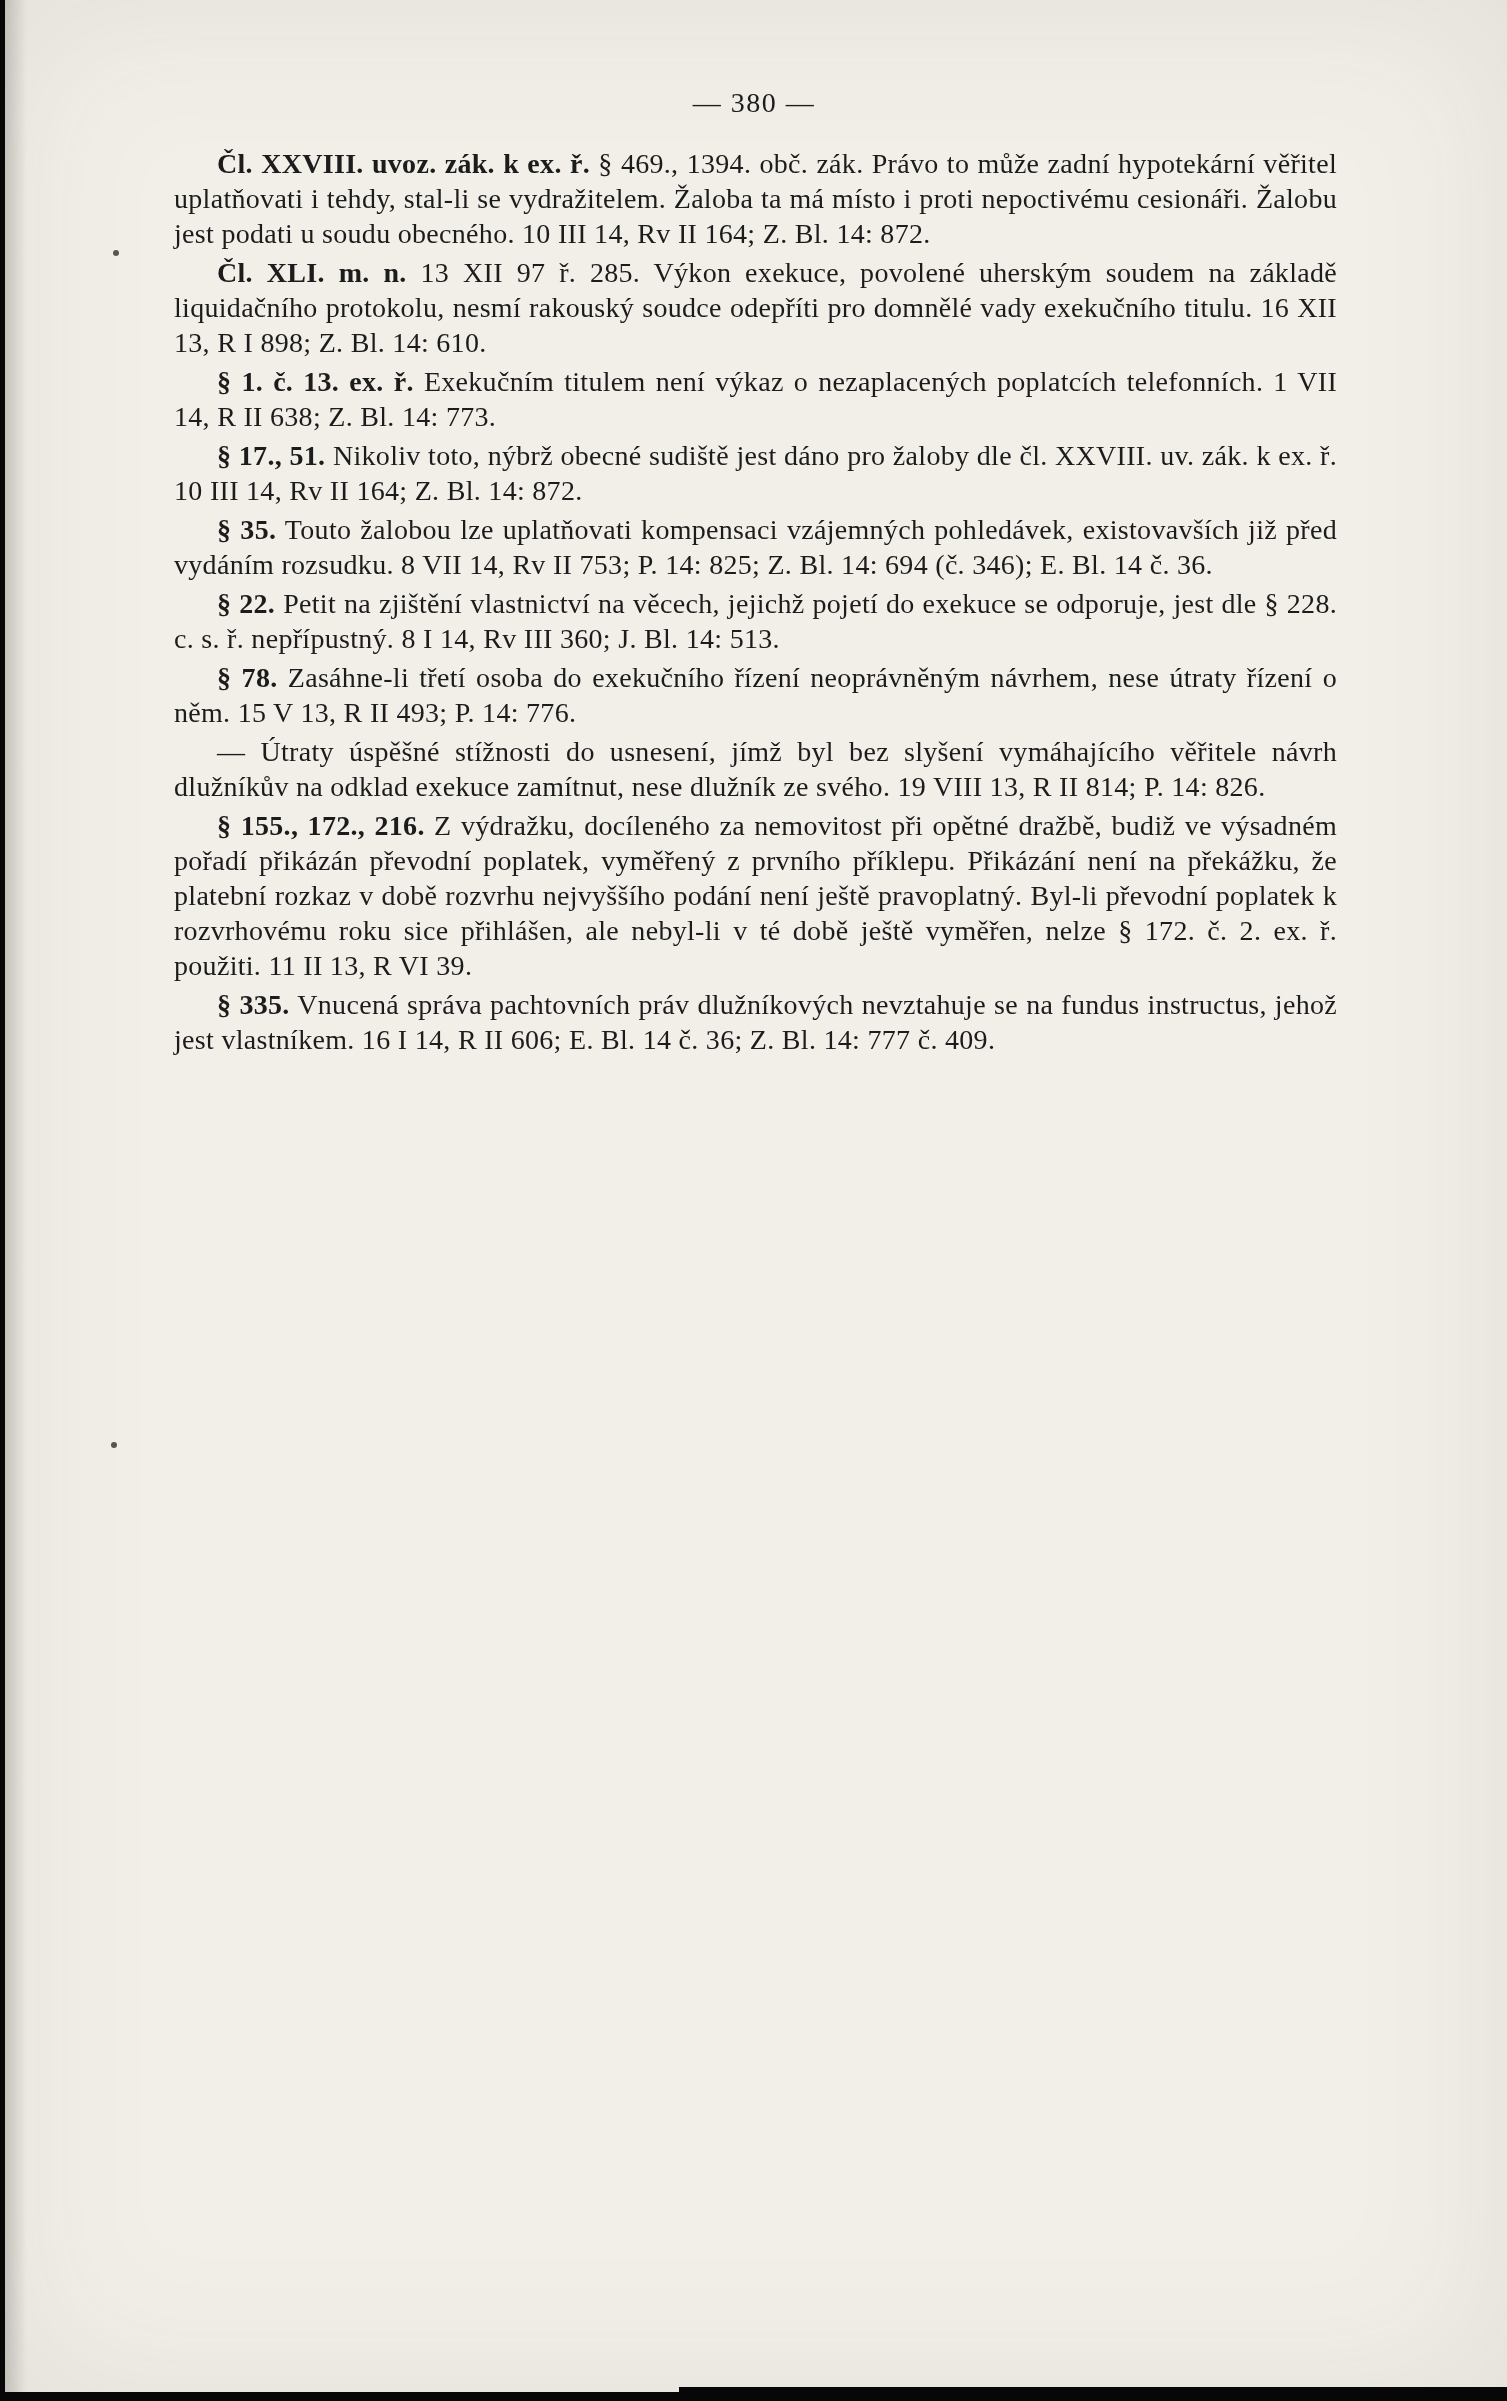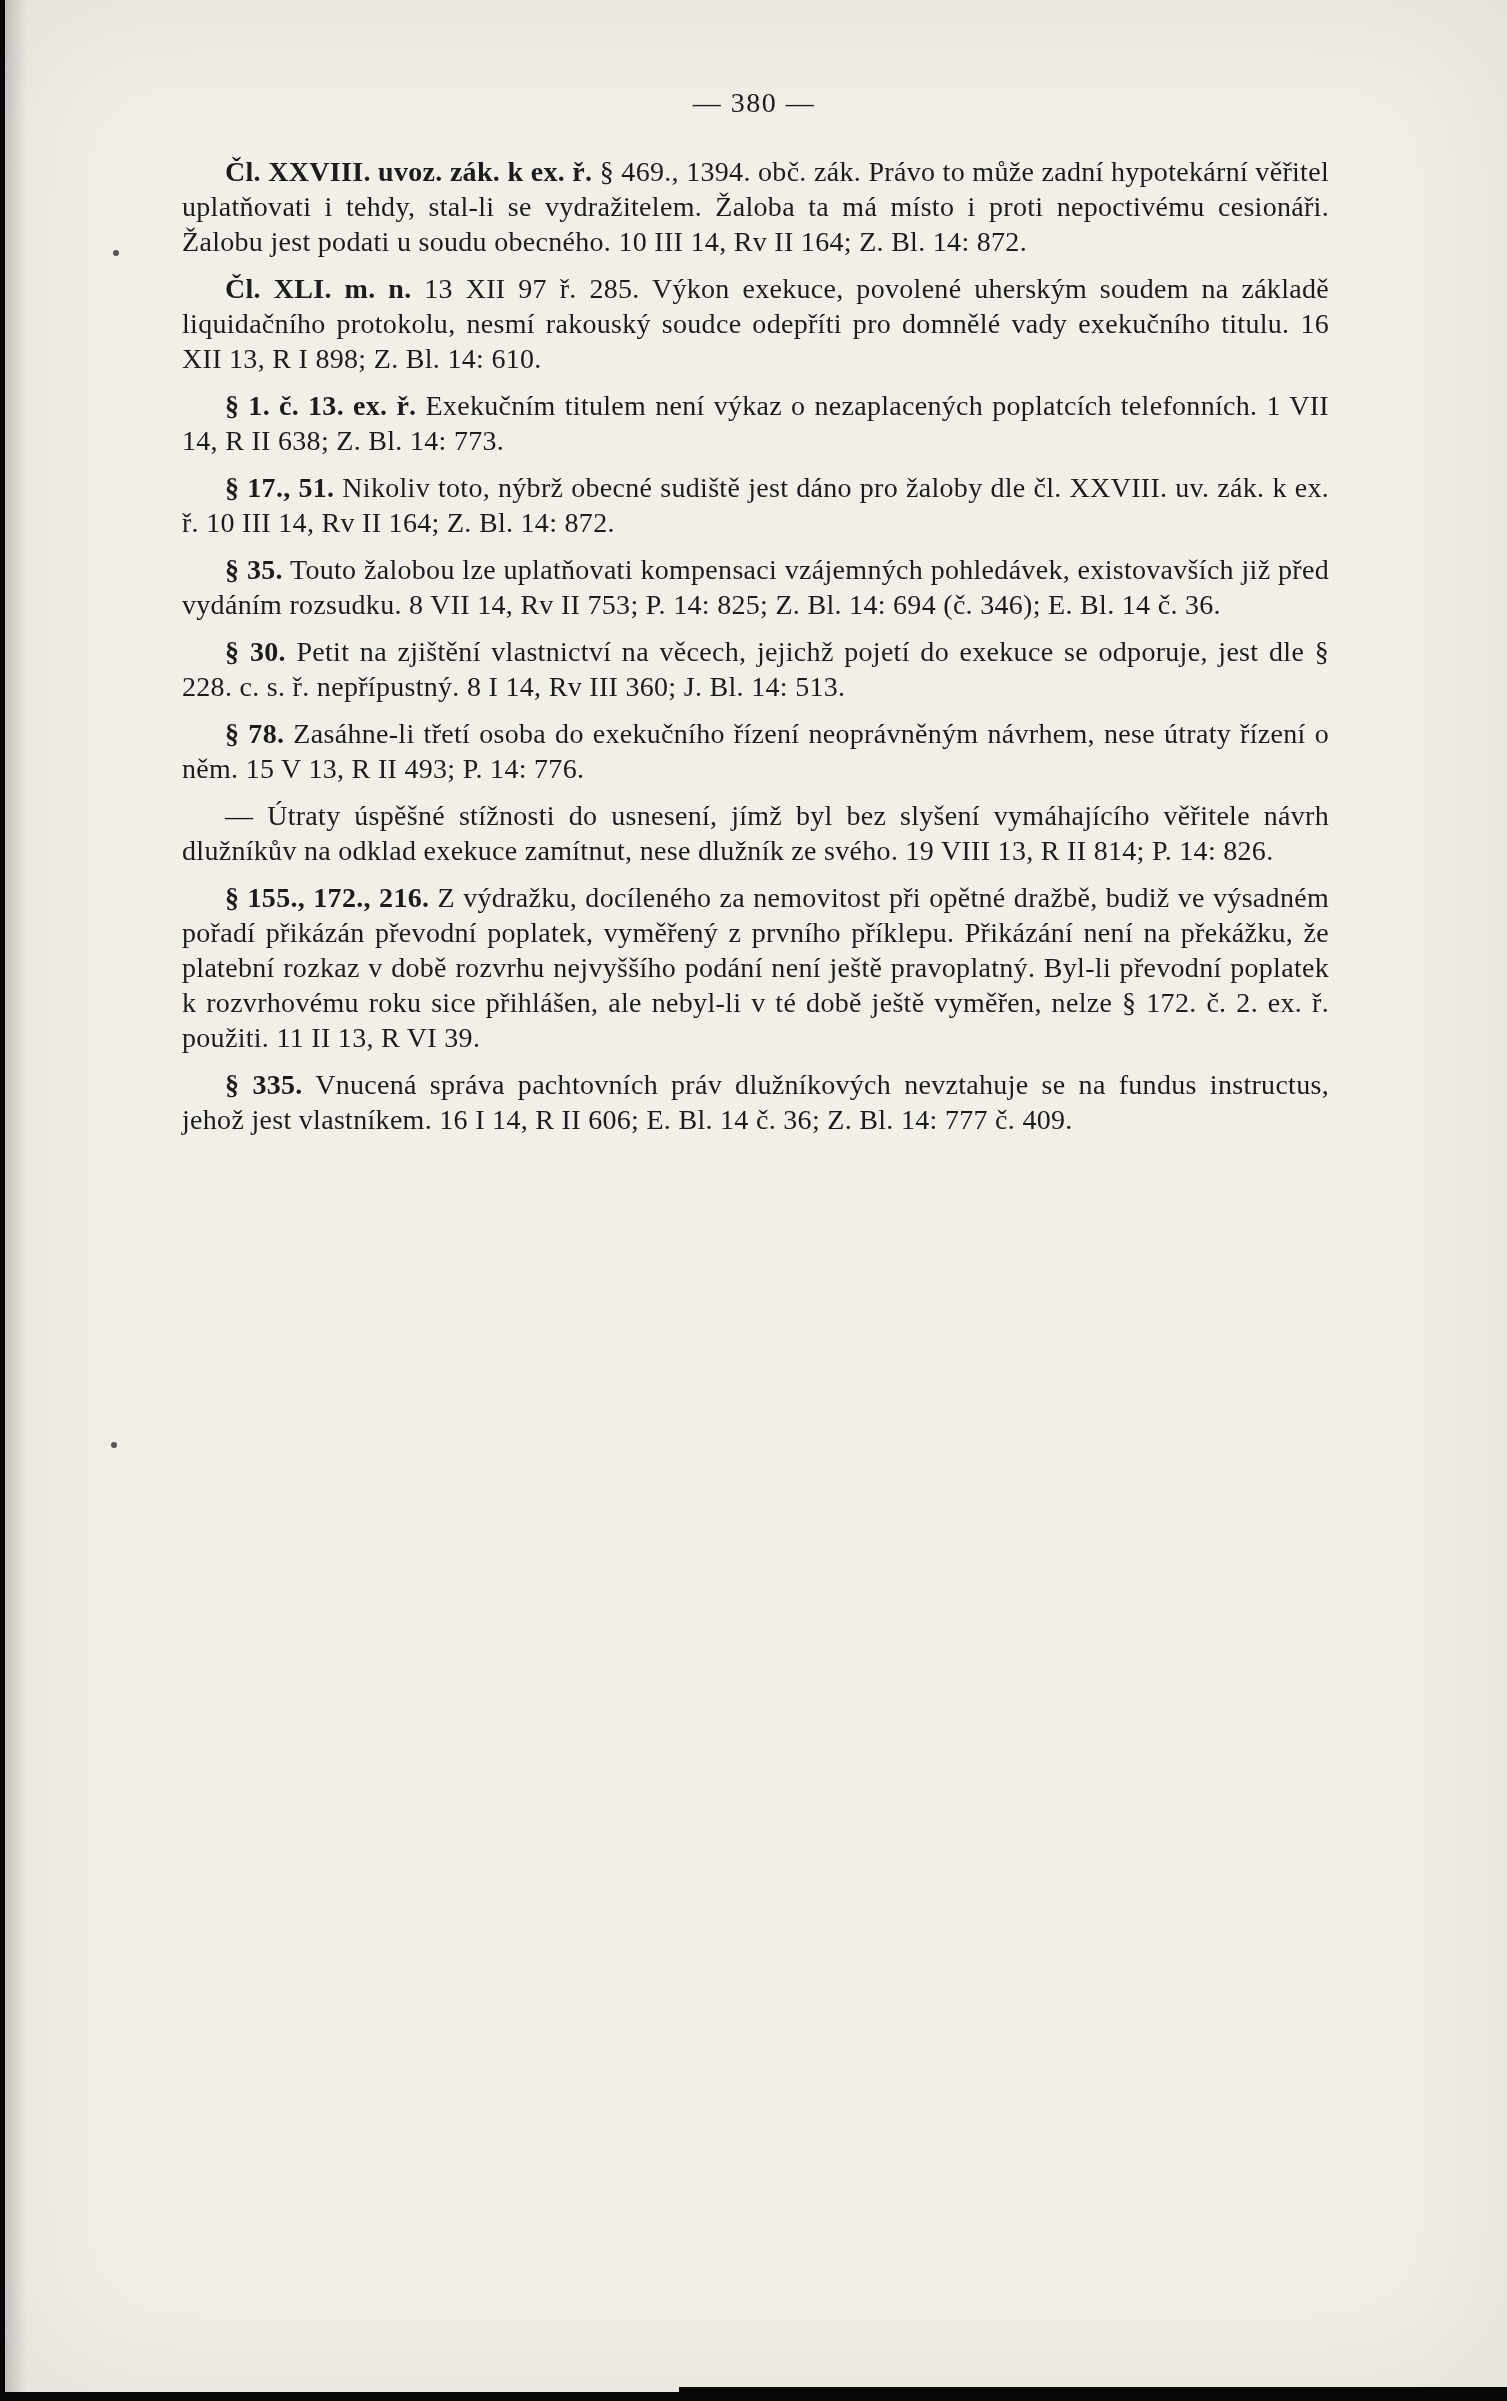--- a/index.html
+++ b/index.html
@@ -40,21 +40,21 @@
   .page-number{
     position:absolute;top:87px;left:0;width:100%;
     text-align:center;
     font-size:28px;letter-spacing:1.5px;
   }
   .text-block{
     position:absolute;top:142px;left:170px;width:1171px;
     text-align:justify;
     font-size:28px;line-height:35px;letter-spacing:0.3px;
   }
-  .para{margin:12px;text-indent:43px;}
+  .para{margin:4px;text-indent:43px;}
   .para b{font-weight:bold;}
   .para .no-bold{font-weight:normal;}
   .margin-dot{
     position:absolute;width:6px;height:6px;border-radius:50%;
     background:#3a3a3a;opacity:0.85;
   }
   .dot1{left:113px;top:250px;}
   .dot2{left:111px;top:1442px;}
 </style>
 </head>
@@ -67,21 +67,21 @@
   <div class="edge-bottom-thick"></div>
 
   <div class="page-number">— 380 —</div>
 
   <div class="text-block">
       <p class="para"><b>Čl. XXVIII. uvoz. zák. k ex. ř.</b> § 469., 1394. obč. zák. Právo to může zadní hypotekární věřitel uplatňovati i tehdy, stal-li se vydražitelem. Žaloba ta má místo i proti nepoctivému cesionáři. Žalobu jest podati u soudu obecného. 10 III 14, Rv II 164; Z. Bl. 14: 872.</p>
       <p class="para"><b>Čl. XLI. m. n.</b> 13 XII 97 ř. 285. Výkon exekuce, povolené uherským soudem na základě liquidačního protokolu, nesmí rakouský soudce odepříti pro domnělé vady exekučního titulu. 16 XII 13, R I 898; Z. Bl. 14: 610.</p>
       <p class="para"><b>§ 1. č. 13. ex. ř.</b> Exekučním titulem není výkaz o nezaplacených poplatcích telefonních. 1 VII 14, R II 638; Z. Bl. 14: 773.</p>
       <p class="para"><b>§ 17., 51.</b> Nikoliv toto, nýbrž obecné sudiště jest dáno pro žaloby dle čl. XXVIII. uv. zák. k ex. ř. 10 III 14, Rv II 164; Z. Bl. 14: 872.</p>
       <p class="para"><b>§ 35.</b> Touto žalobou lze uplatňovati kompensaci vzájemných pohledávek, existovavších již před vydáním rozsudku. 8 VII 14, Rv II 753; P. 14: 825; Z. Bl. 14: 694 (č. 346); E. Bl. 14 č. 36.</p>
-      <p class="para"><b>§ 30.</b> Petit na zjištění vlastnictví na věcech, jejichž pojetí do exekuce se odporuje, jest dle § 228. c. s. ř. nepřípustný. 8 I 14, Rv III 360; J. Bl. 14: 513.</p>
+      <p class="para"><b>§ 22.</b> Petit na zjištění vlastnictví na věcech, jejichž pojetí do exekuce se odporuje, jest dle § 228. c. s. ř. nepřípustný. 8 I 14, Rv III 360; J. Bl. 14: 513.</p>
       <p class="para"><b>§ 78.</b> Zasáhne-li třetí osoba do exekučního řízení neoprávněným návrhem, nese útraty řízení o něm. 15 V 13, R II 493; P. 14: 776.</p>
       <p class="para"><b class="no-bold">—</b> Útraty úspěšné stížnosti do usnesení, jímž byl bez slyšení vymáhajícího věřitele návrh dlužníkův na odklad exekuce zamítnut, nese dlužník ze svého. 19 VIII 13, R II 814; P. 14: 826.</p>
       <p class="para"><b>§ 155., 172., 216.</b> Z výdražku, docíleného za nemovitost při opětné dražbě, budiž ve výsadném pořadí přikázán převodní poplatek, vyměřený z prvního příklepu. Přikázání není na překážku, že platební rozkaz v době rozvrhu nejvyššího podání není ještě pravoplatný. Byl-li převodní poplatek k rozvrhovému roku sice přihlášen, ale nebyl-li v té době ještě vyměřen, nelze § 172. č. 2. ex. ř. použiti. 11 II 13, R VI 39.</p>
       <p class="para"><b>§ 335.</b> Vnucená správa pachtovních práv dlužníkových nevztahuje se na fundus instructus, jehož jest vlastníkem. 16 I 14, R II 606; E. Bl. 14 č. 36; Z. Bl. 14: 777 č. 409.</p>
     </div>
 
   <div class="margin-dot dot1"></div>
   <div class="margin-dot dot2"></div>
 </div>
 

